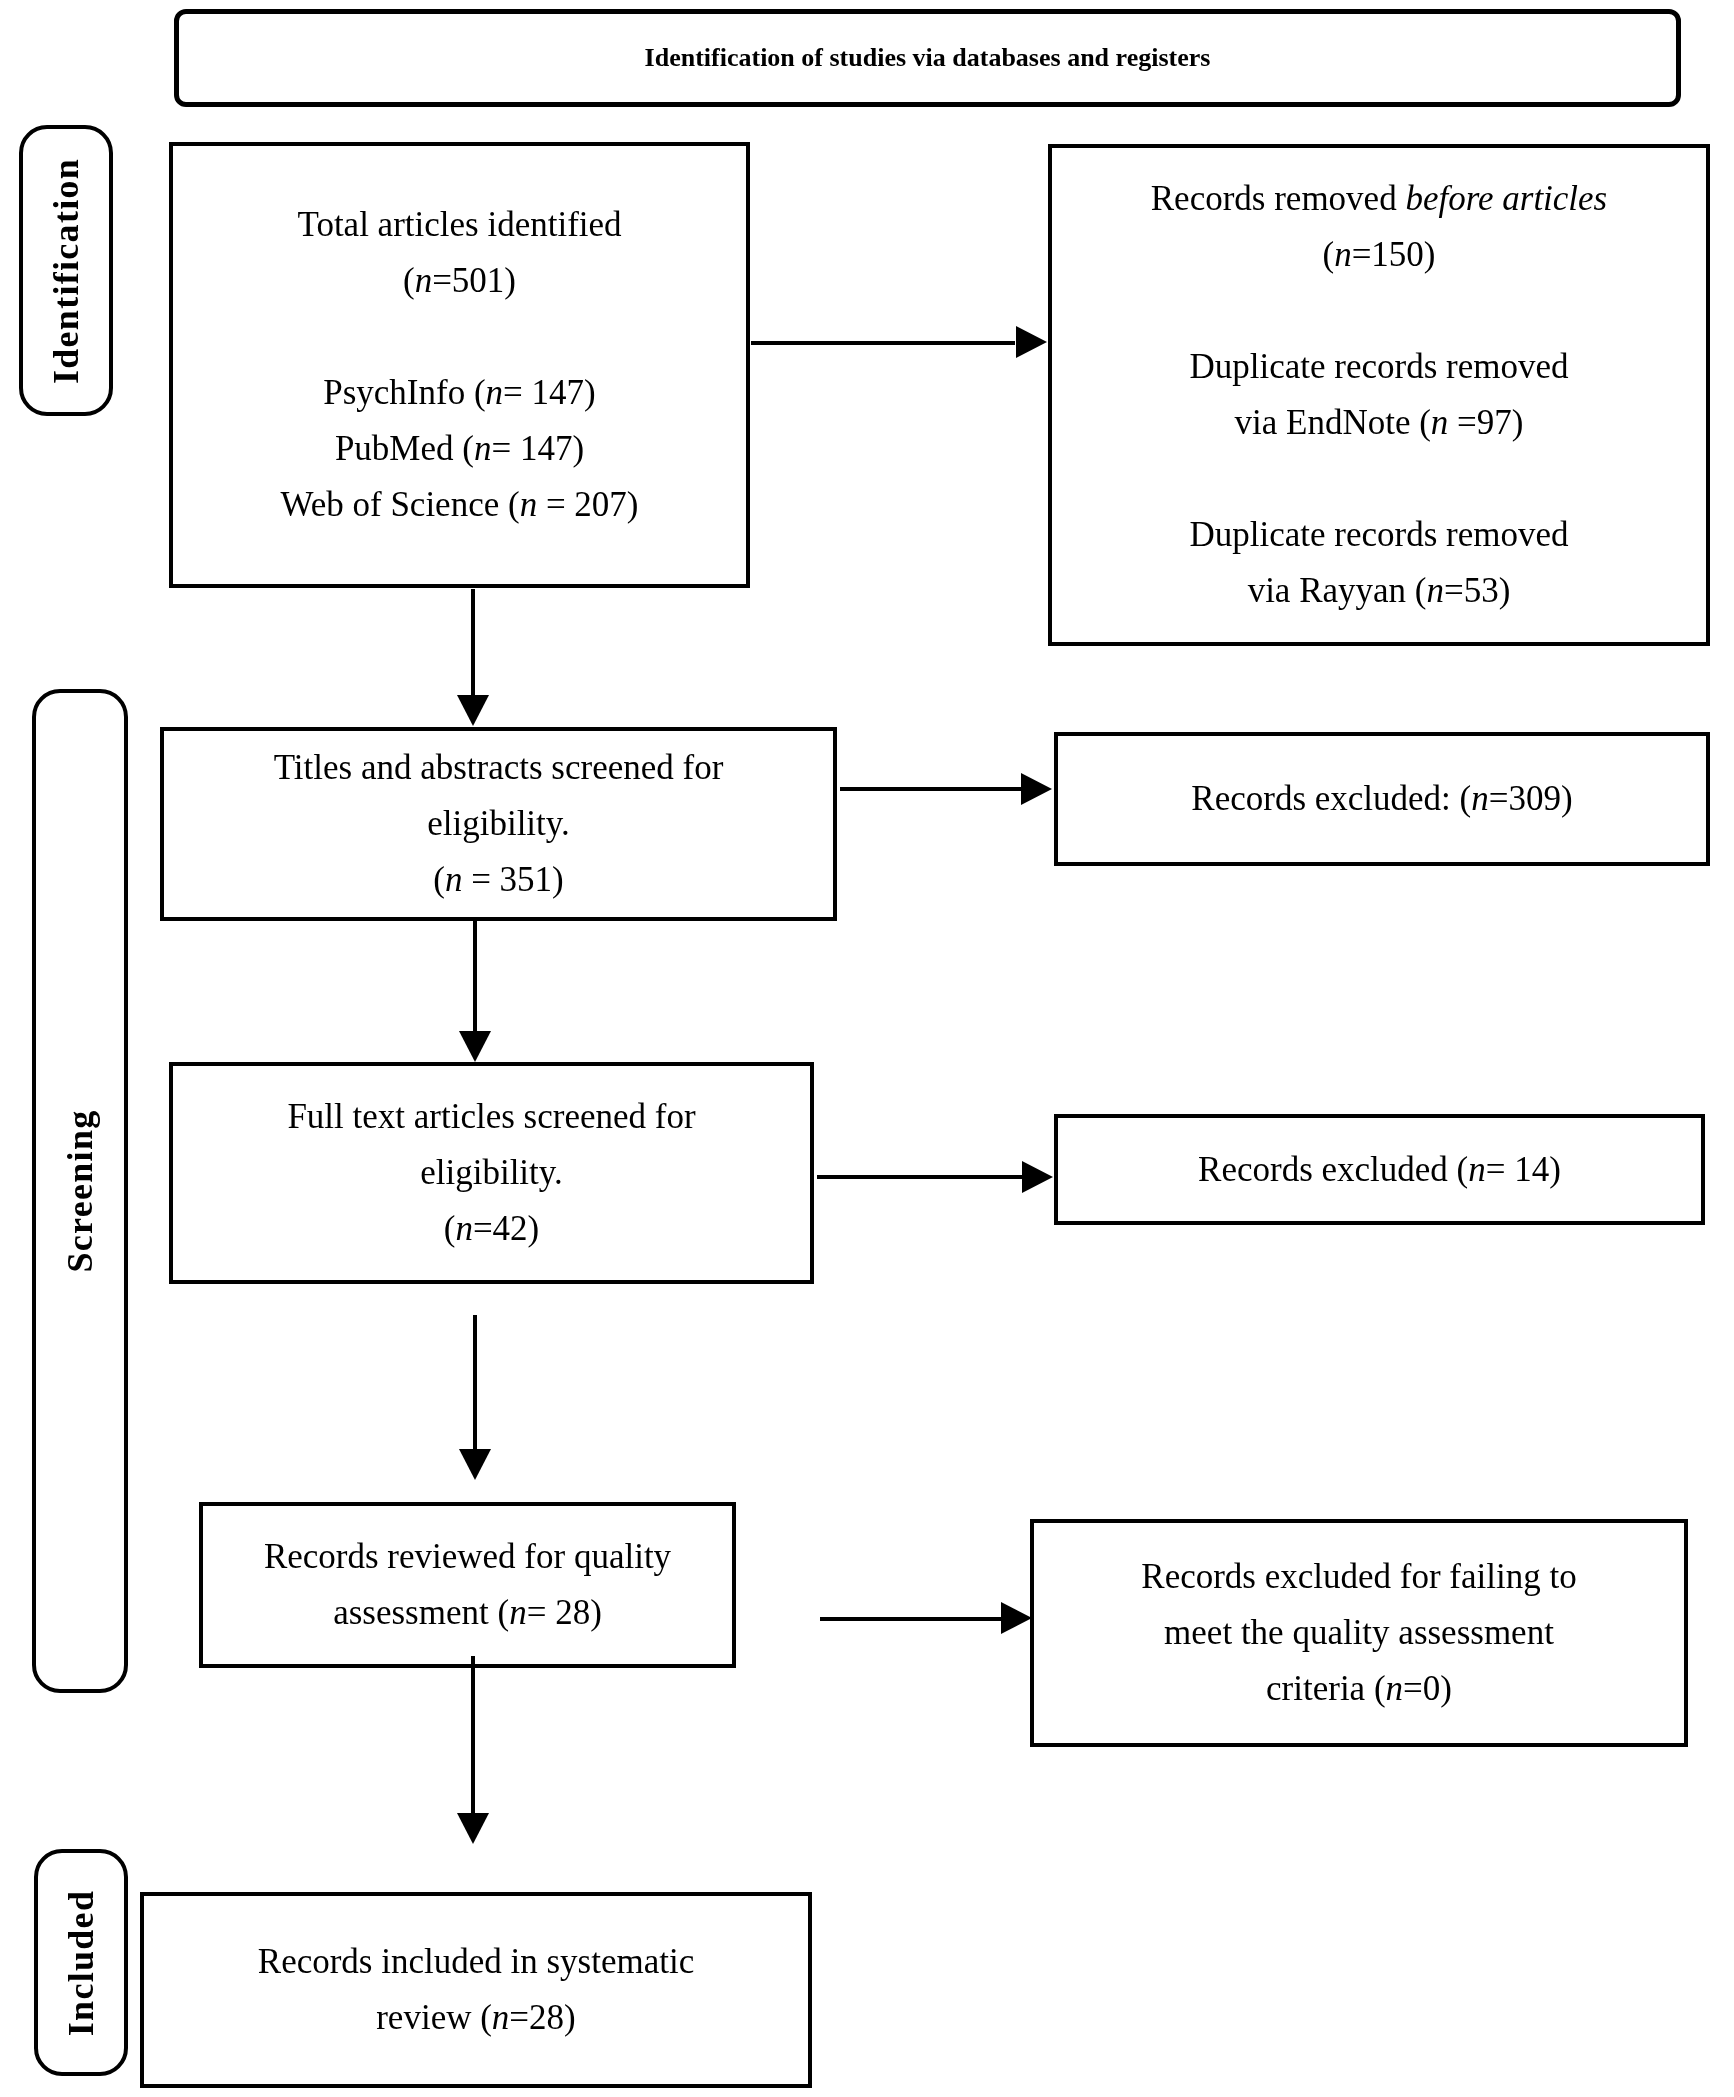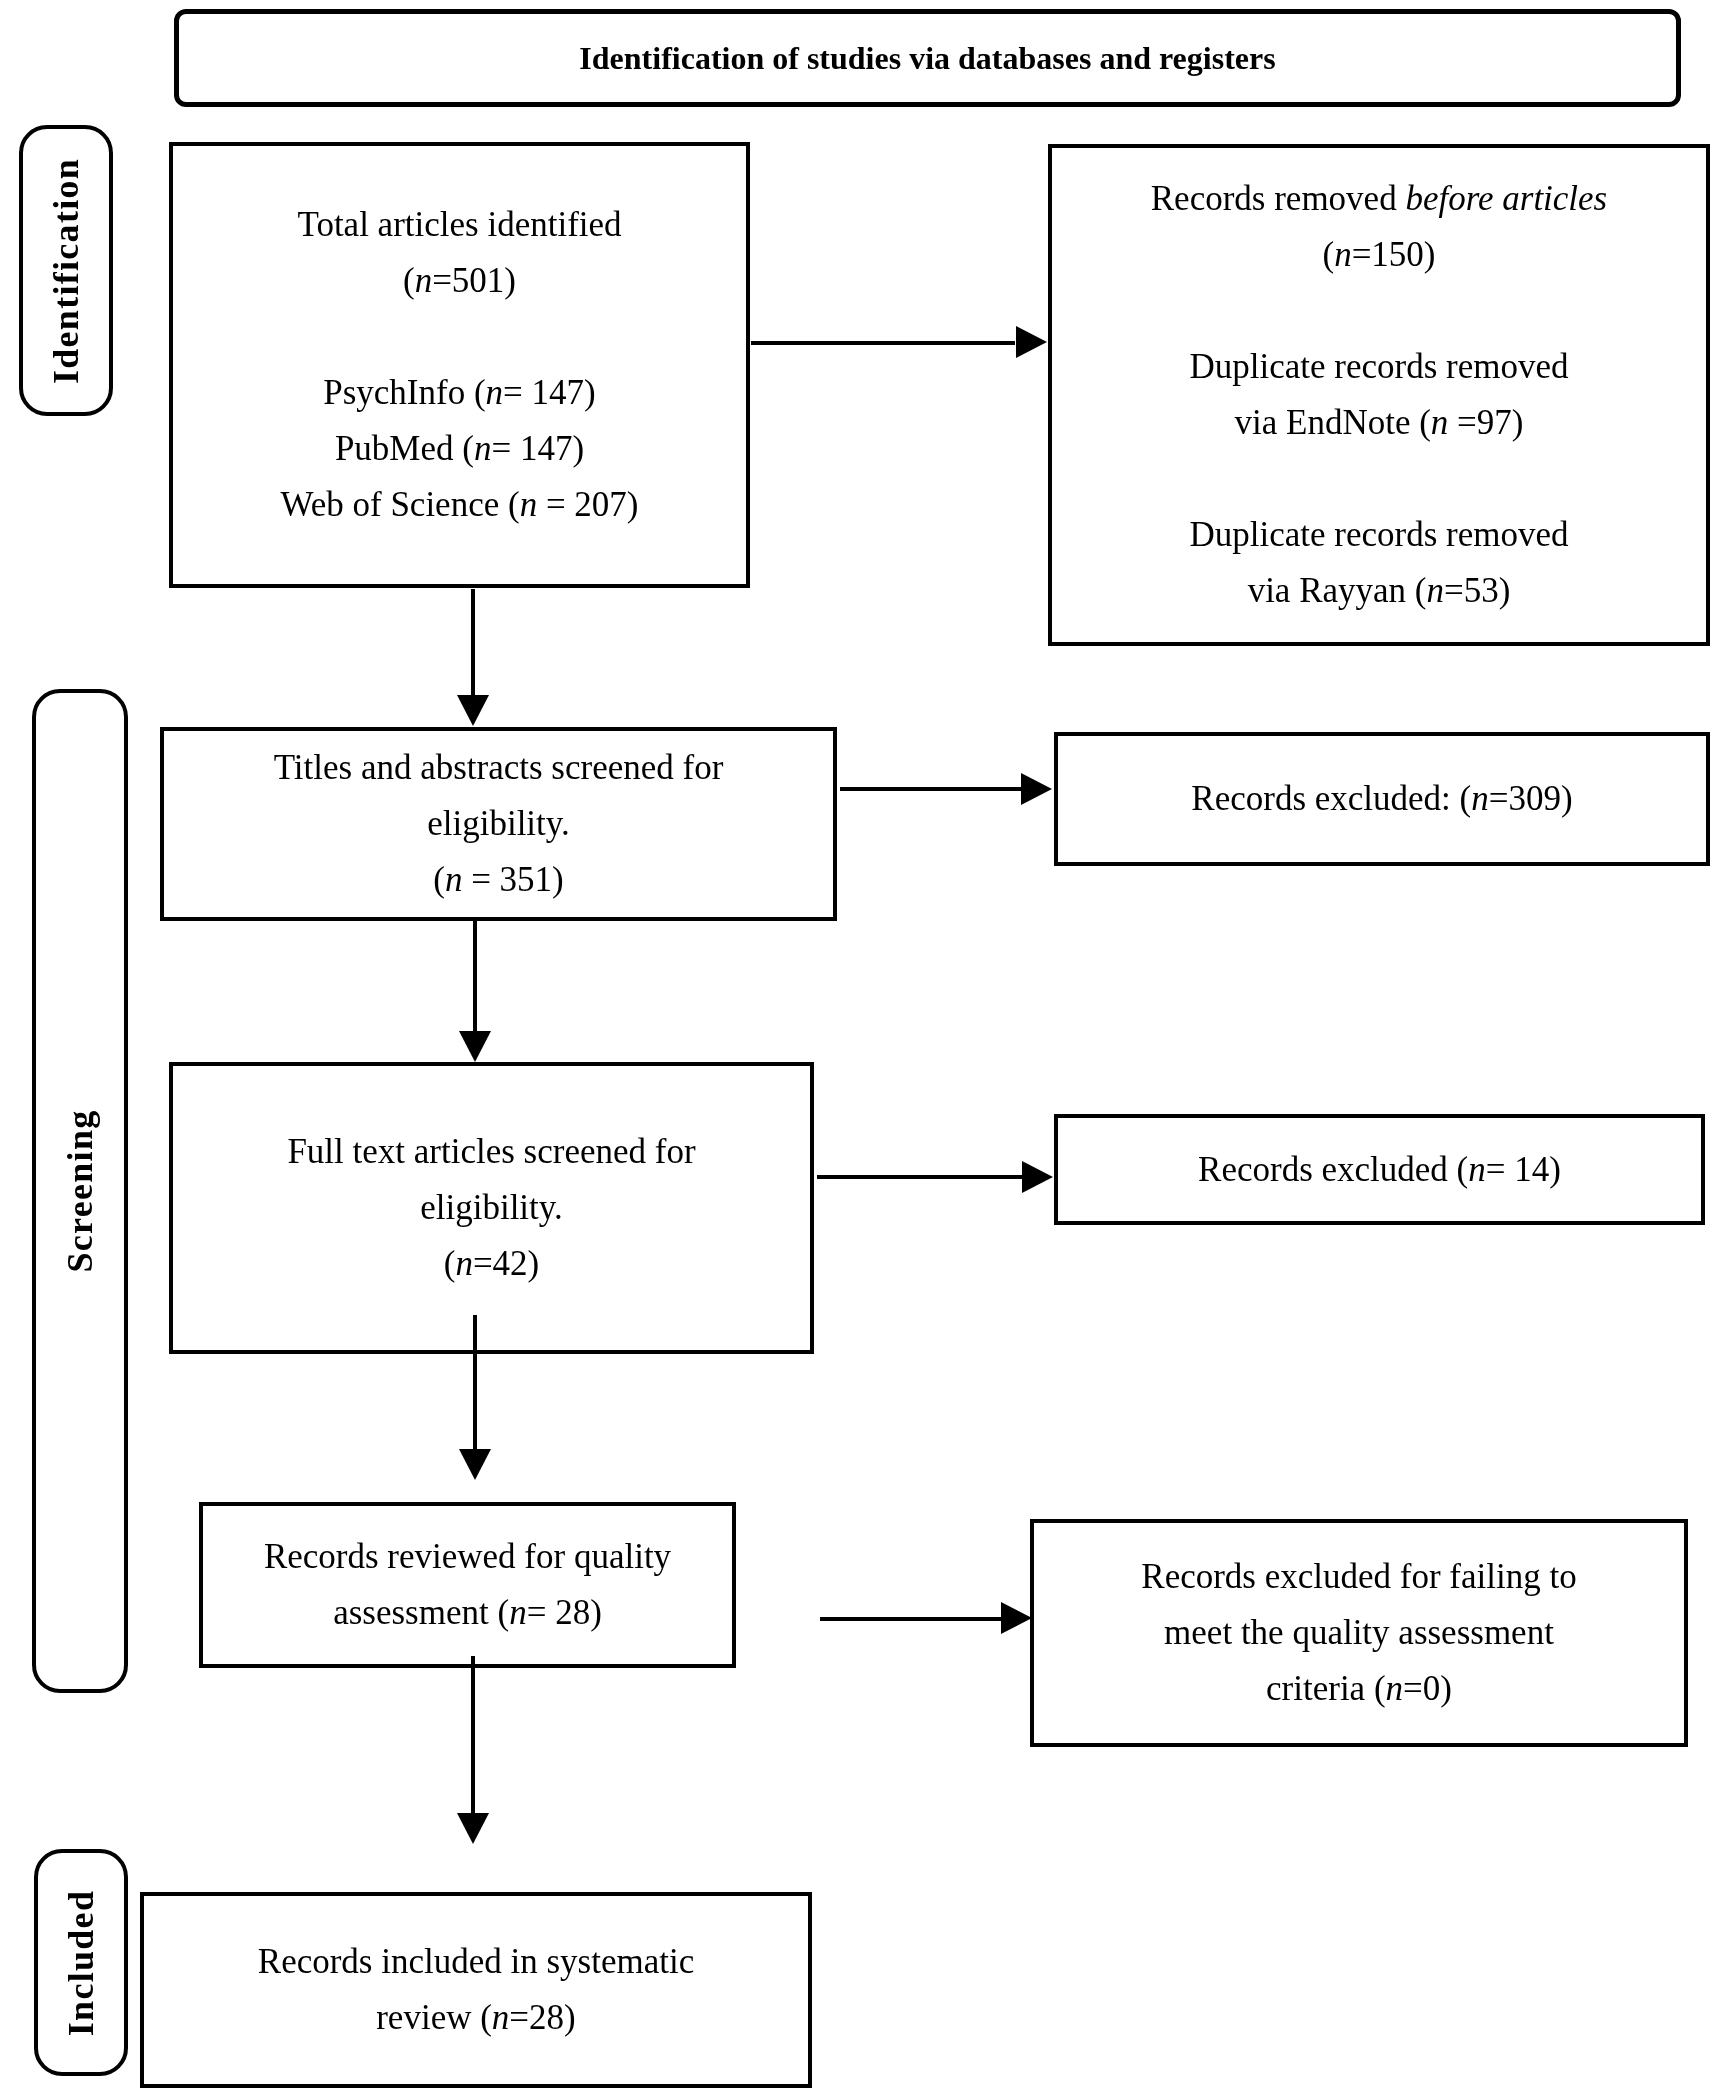--- a/index.html
+++ b/index.html
@@ -9,21 +9,21 @@
   }
   .fbox{
     position:absolute;box-sizing:border-box;border:4px solid #000;background:#fff;
     display:flex;flex-direction:column;justify-content:center;align-items:center;
     text-align:center;font-size:35px;line-height:1.6;padding:6.7px 13.5px;
   }
   .fbox .line{min-height:1.6em;width:100%;}
   .title-banner{
     position:absolute;box-sizing:border-box;border:5.4px solid #000;border-radius:12px;
     background:#fff;display:flex;justify-content:center;align-items:center;
-    text-align:center;font-weight:bold;font-size:32px;
+    text-align:center;font-weight:bold;font-size:26px;
   }
   .rail{
     position:absolute;box-sizing:border-box;border:4.7px solid #000;border-radius:28px;
     background:#fff;display:flex;justify-content:center;align-items:center;
   }
   .rail-label{
     transform:rotate(-90deg);white-space:nowrap;font-weight:bold;font-size:36px;
     letter-spacing:1.3px;
   }
   .hline{position:absolute;height:4px;background:#000;}
@@ -66,21 +66,21 @@
       <div class="line">PubMed (<i>n</i>= 147)</div>
       <div class="line">Web of Science (<i>n</i> = 207)</div>
     </div>
 
   <div class="fbox" style="left:160px;top:727px;width:677px;height:194px;">
       <div class="line">Titles and abstracts screened for</div>
       <div class="line">eligibility.</div>
       <div class="line">(<i>n</i> = 351)</div>
     </div>
 
-  <div class="fbox" style="left:169px;top:1062px;width:645px;height:292px;">
+  <div class="fbox" style="left:169px;top:1062px;width:645px;height:222px;">
       <div class="line">Full text articles screened for</div>
       <div class="line">eligibility.</div>
       <div class="line">(<i>n</i>=42)</div>
     </div>
 
   <div class="fbox" style="left:153px;top:1502px;width:537px;height:166px;margin-left:46px;">
       <div class="line">Records reviewed for quality</div>
       <div class="line">assessment (<i>n</i>= 28)</div>
     </div>
 

